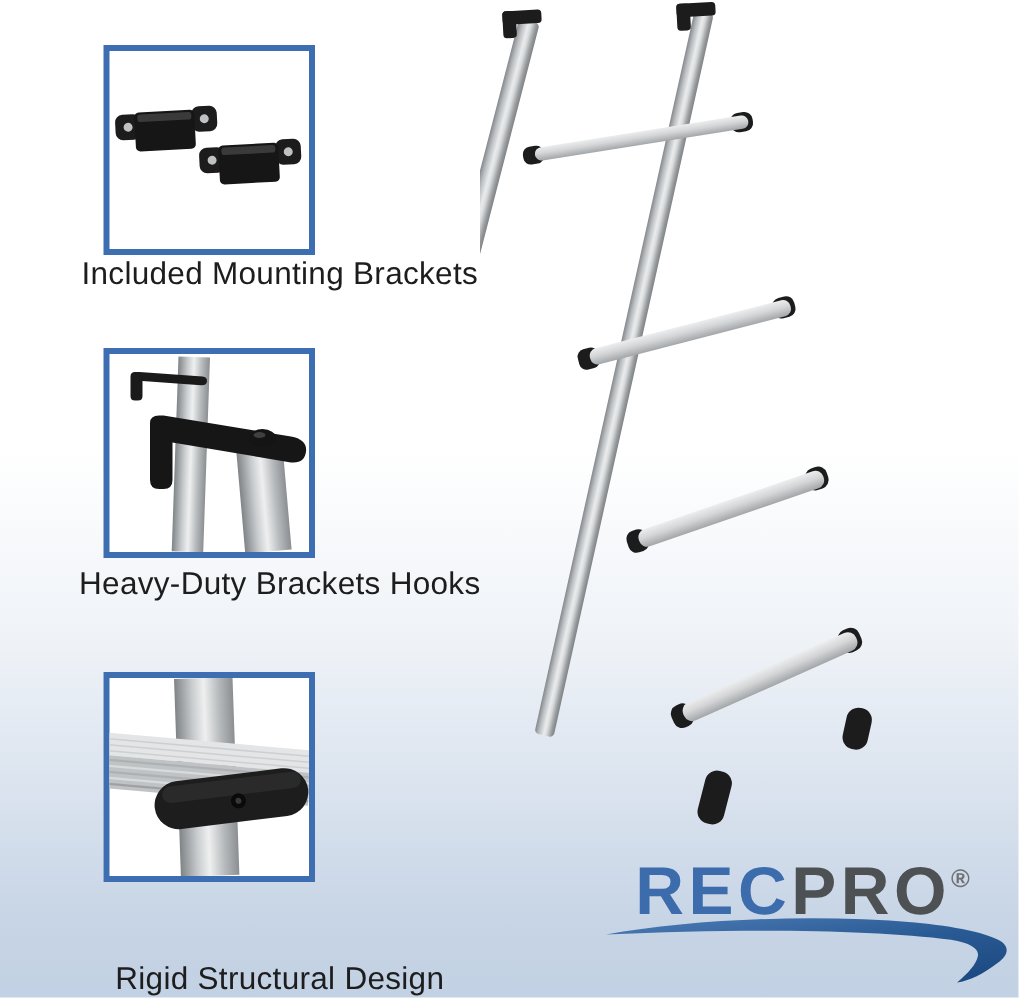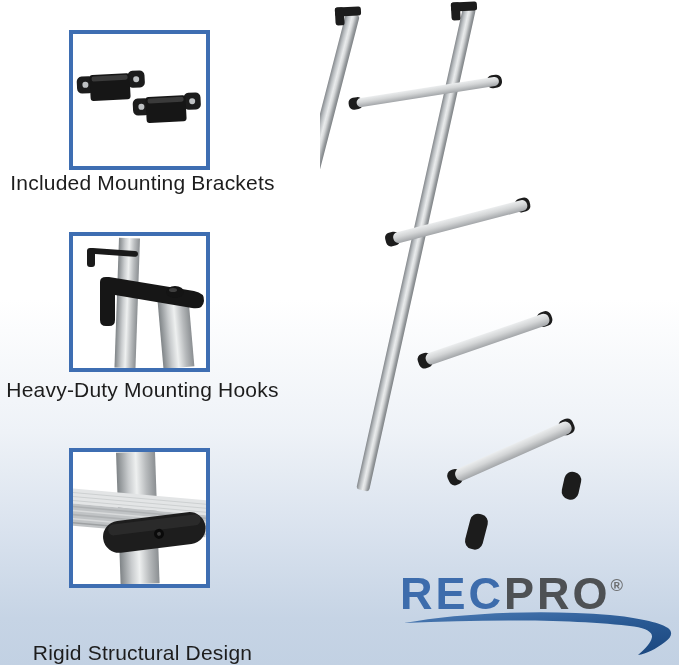--- a/index.html
+++ b/index.html
@@ -8,32 +8,32 @@
     font-family:"Liberation Sans", sans-serif;
     background:linear-gradient(180deg,#ffffff 0%,#ffffff 45%,#eef2f7 65%,#d9e2ee 80%,#c6d4e5 93%,#c2d1e3 100%);
   }
   .callout{
     position:absolute;left:69px;width:133px;height:132px;
     background:#ffffff;border:4px solid #3e6eb2;box-sizing:content-box;
   }
   .callout svg{display:block;width:133px;height:132px;}
   .callout-label{
     position:absolute;left:0;width:285px;text-align:center;
-    font-size:21px;color:#1d1d1d;letter-spacing:0.2px;white-space:nowrap;
+    font-size:21px;color:#1d1d1d;letter-spacing:0.2px;white-space:nowrap;padding-left:44px;
   }
   #label-brackets{top:171px;}
   #label-hooks{top:378px;}
   #label-design{top:599px;margin-top:42px;}
   #callout-brackets{top:30px;}
   #callout-hooks{top:232px;}
   #callout-design{top:448px;}
   #ladder{position:absolute;left:320px;top:0;width:300px;height:560px;}
   #logo{
     position:absolute;left:400px;top:563px;width:270px;height:50px;
-    font-weight:bold;font-size:45px;line-height:45px;
+    text-align:center;font-weight:bold;font-size:45px;line-height:45px;
     letter-spacing:3px;text-transform:uppercase;white-space:nowrap;
   }
   #logo .rec{color:#3d6cac;}
   #logo .pro{color:#4e5154;}
   #logo .reg{font-size:17px;letter-spacing:0;vertical-align:18px;color:#6e7072;font-weight:bold;}
   #swoosh{position:absolute;left:400px;top:608px;width:279px;height:57px;}
   .hidden-defs{position:absolute;width:0;height:0;}
 </style>
 </head>
 <body>
@@ -93,21 +93,21 @@
 <div class="callout" id="callout-hooks">
   <svg viewBox="0 0 133 132">
     <rect x="46" y="2" width="21" height="130" fill="url(#poleGrad)" transform="rotate(2 56 2)"></rect>
     <path d="M17,12 Q14,12 14,15 L14,28 Q14,31 17,31 L19,31 Q22,31 22,28 L22,18 L61,20.8 Q65,21 65,18 Q65,15.2 62,15 L20,12 Z" fill="#1a1a1a"></path>
     <rect x="84" y="58" width="31" height="74" fill="url(#poleGrad)" transform="rotate(-5 99 58)"></rect>
     <path d="M33,41 Q27,41 27,46 L27,84 Q27,90 33,90 L36,90 Q42,90 42,84 L42,59 L119,72 Q130,74 131,65 Q132,57 121,55 L36,41 Z" fill="#161616"></path>
     <ellipse cx="102" cy="56" rx="9" ry="6" fill="#141414"></ellipse>
     <ellipse cx="100" cy="54" rx="4" ry="2" fill="#3f3f3f"></ellipse>
   </svg>
 </div>
-<div class="callout-label" id="label-hooks">Heavy-Duty Mounting Hooks</div>
+<div class="callout-label" id="label-hooks">Heavy-Duty Brackets Hooks</div>
 
 <div class="callout" id="callout-design">
   <svg viewBox="0 0 133 132">
     <rect x="43" y="0" width="39" height="132" fill="url(#poleGrad)" transform="rotate(-2 62 0)"></rect>
     <g transform="translate(-6,36) rotate(5)">
       <rect x="0" y="0" width="142" height="15" fill="#e3e5e6"></rect>
       <line x1="0" y1="4" x2="142" y2="4" stroke="#cdd0d1" stroke-width="1"></line>
       <line x1="0" y1="8" x2="142" y2="8" stroke="#cdd0d1" stroke-width="1"></line>
       <line x1="0" y1="12" x2="142" y2="12" stroke="#cdd0d1" stroke-width="1"></line>
       <rect x="0" y="15" width="142" height="22" fill="#c0c3c5"></rect>

